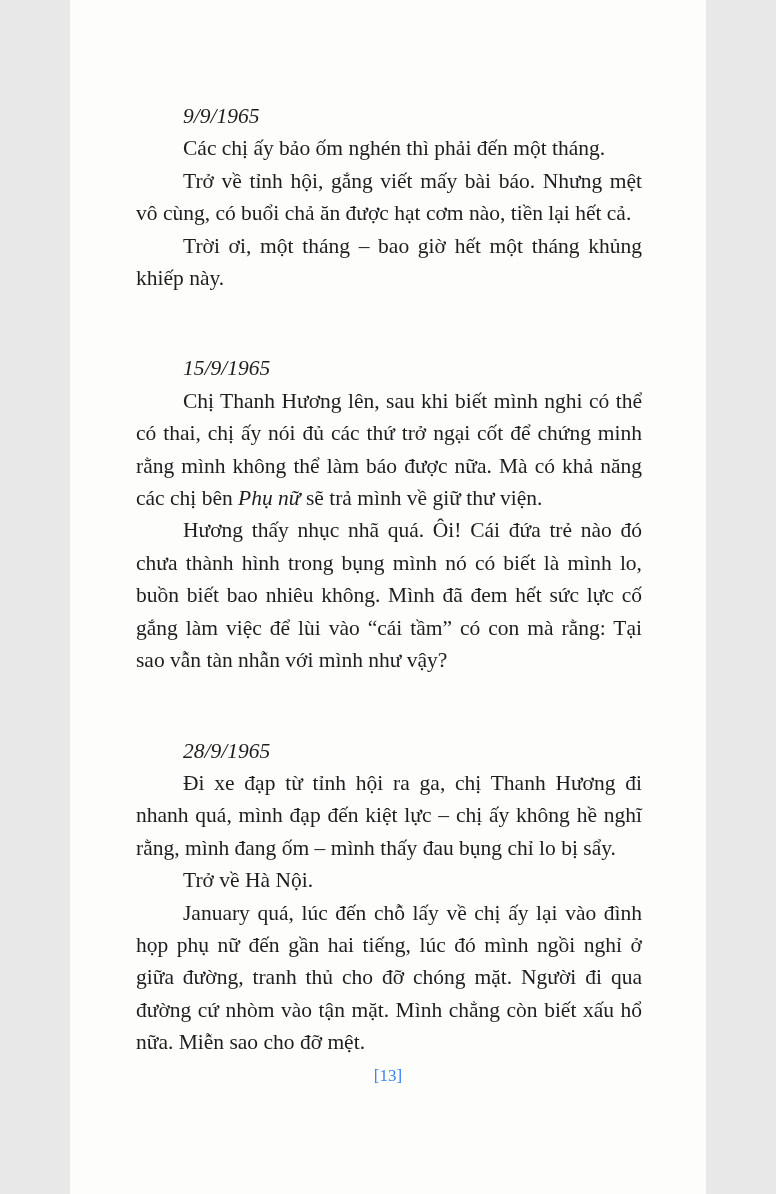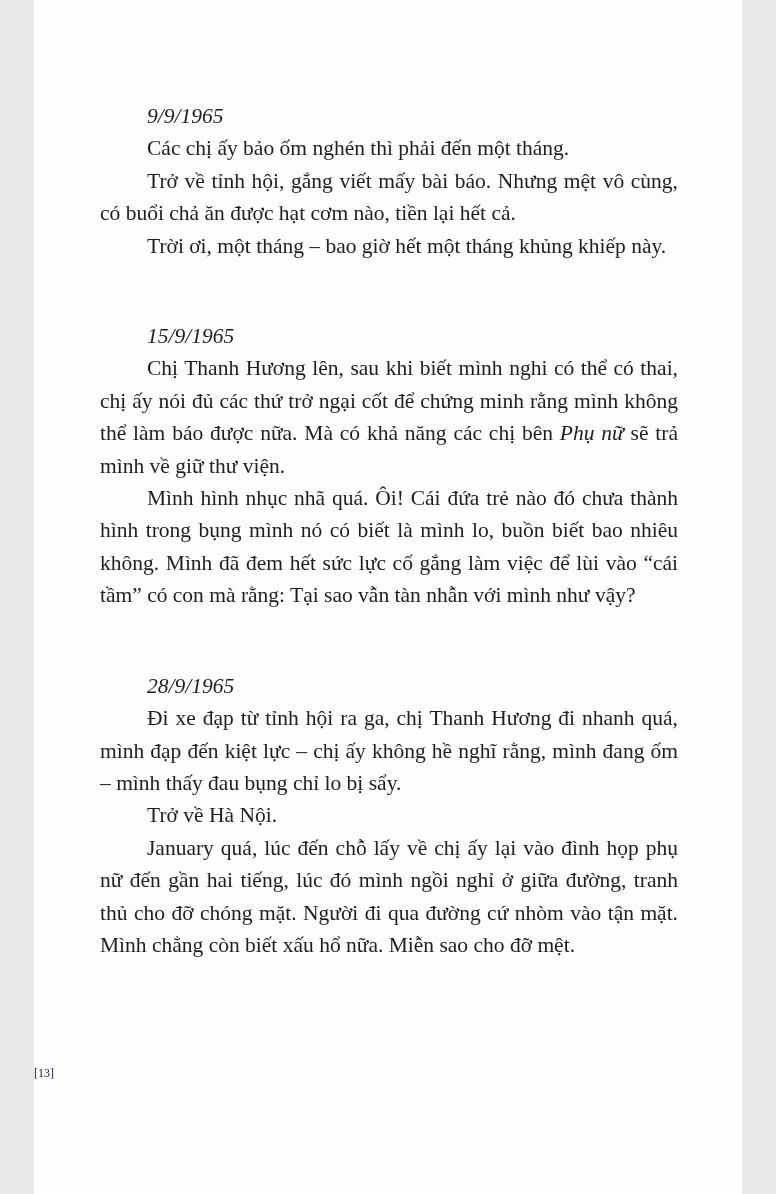--- a/index.html
+++ b/index.html
@@ -1,19 +1,19 @@
 <!DOCTYPE html>
 <html><head>
 <meta charset="utf-8">
 <style>
   * { box-sizing: border-box; }
   html, body { margin: 0; padding: 0; background: #e8e8e8; }
   .page {
     position: relative;
-    width: 708px;
+    width: 636px;
     height: 1194px;
     margin: 0 auto;
     background: #fdfdfb;
     font-family: "Liberation Serif", "DejaVu Serif", serif;
     color: #1e1e1e;
     overflow: hidden;
   }
   .content {
     position: absolute;
     top: 100px;
@@ -32,42 +32,42 @@
   .entry p.date {
     font-style: italic;
     text-align: left;
   }
   .italic-seg { font-style: italic; }
   .footer {
     position: absolute;
     top: 1066px;
     left: 0;
     right: 0;
-    text-align: left;
-    font-size: 12px;
-    color: #0f172a;
+    text-align: center;
+    font-size: 17px;
+    color: #3b82f6;
   }
 </style>
 </head>
 <body>
 
 <div class="page">
   <div class="content">
 
     <section class="entry">
       <p class="date">9/9/1965</p>
       <p>Các chị ấy bảo ốm nghén thì phải đến một tháng.</p>
       <p>Trở về tỉnh hội, gắng viết mấy bài báo. Nhưng mệt vô cùng, có buổi chả ăn được hạt cơm nào, tiền lại hết cả.</p>
       <p>Trời ơi, một tháng – bao giờ hết một tháng khủng khiếp này.</p>
     </section>
 
     <section class="entry">
       <p class="date">15/9/1965</p>
       <p><span>Chị Thanh Hương lên, sau khi biết mình nghi có thể có thai, chị ấy nói đủ các thứ trở ngại cốt để chứng minh rằng mình không thể làm báo được nữa. Mà có khả năng các chị bên </span><span class="italic-seg">Phụ nữ</span><span> sẽ trả mình về giữ thư viện.</span></p>
-      <p>Mình hình nhục nhã quá. Ôi! Cái đứa trẻ nào đó chưa thành hình trong bụng mình nó có biết là mình lo, buồn biết bao nhiêu không. Mình đã đem hết sức lực cố gắng làm việc để lùi vào “cái tầm” có con mà rằng: Tại sao vẫn tàn nhẫn với mình như vậy?</p>
+      <p>Hương thấy nhục nhã quá. Ôi! Cái đứa trẻ nào đó chưa thành hình trong bụng mình nó có biết là mình lo, buồn biết bao nhiêu không. Mình đã đem hết sức lực cố gắng làm việc để lùi vào “cái tầm” có con mà rằng: Tại sao vẫn tàn nhẫn với mình như vậy?</p>
     </section>
 
     <section class="entry">
       <p class="date">28/9/1965</p>
       <p>Đi xe đạp từ tỉnh hội ra ga, chị Thanh Hương đi nhanh quá, mình đạp đến kiệt lực – chị ấy không hề nghĩ rằng, mình đang ốm – mình thấy đau bụng chỉ lo bị sẩy.</p>
       <p>Trở về Hà Nội.</p>
       <p>January quá, lúc đến chỗ lấy về chị ấy lại vào đình họp phụ nữ đến gần hai tiếng, lúc đó mình ngồi nghỉ ở giữa đường, tranh thủ cho đỡ chóng mặt. Người đi qua đường cứ nhòm vào tận mặt. Mình chẳng còn biết xấu hổ nữa. Miễn sao cho đỡ mệt.</p>
     </section>
 
   </div>

